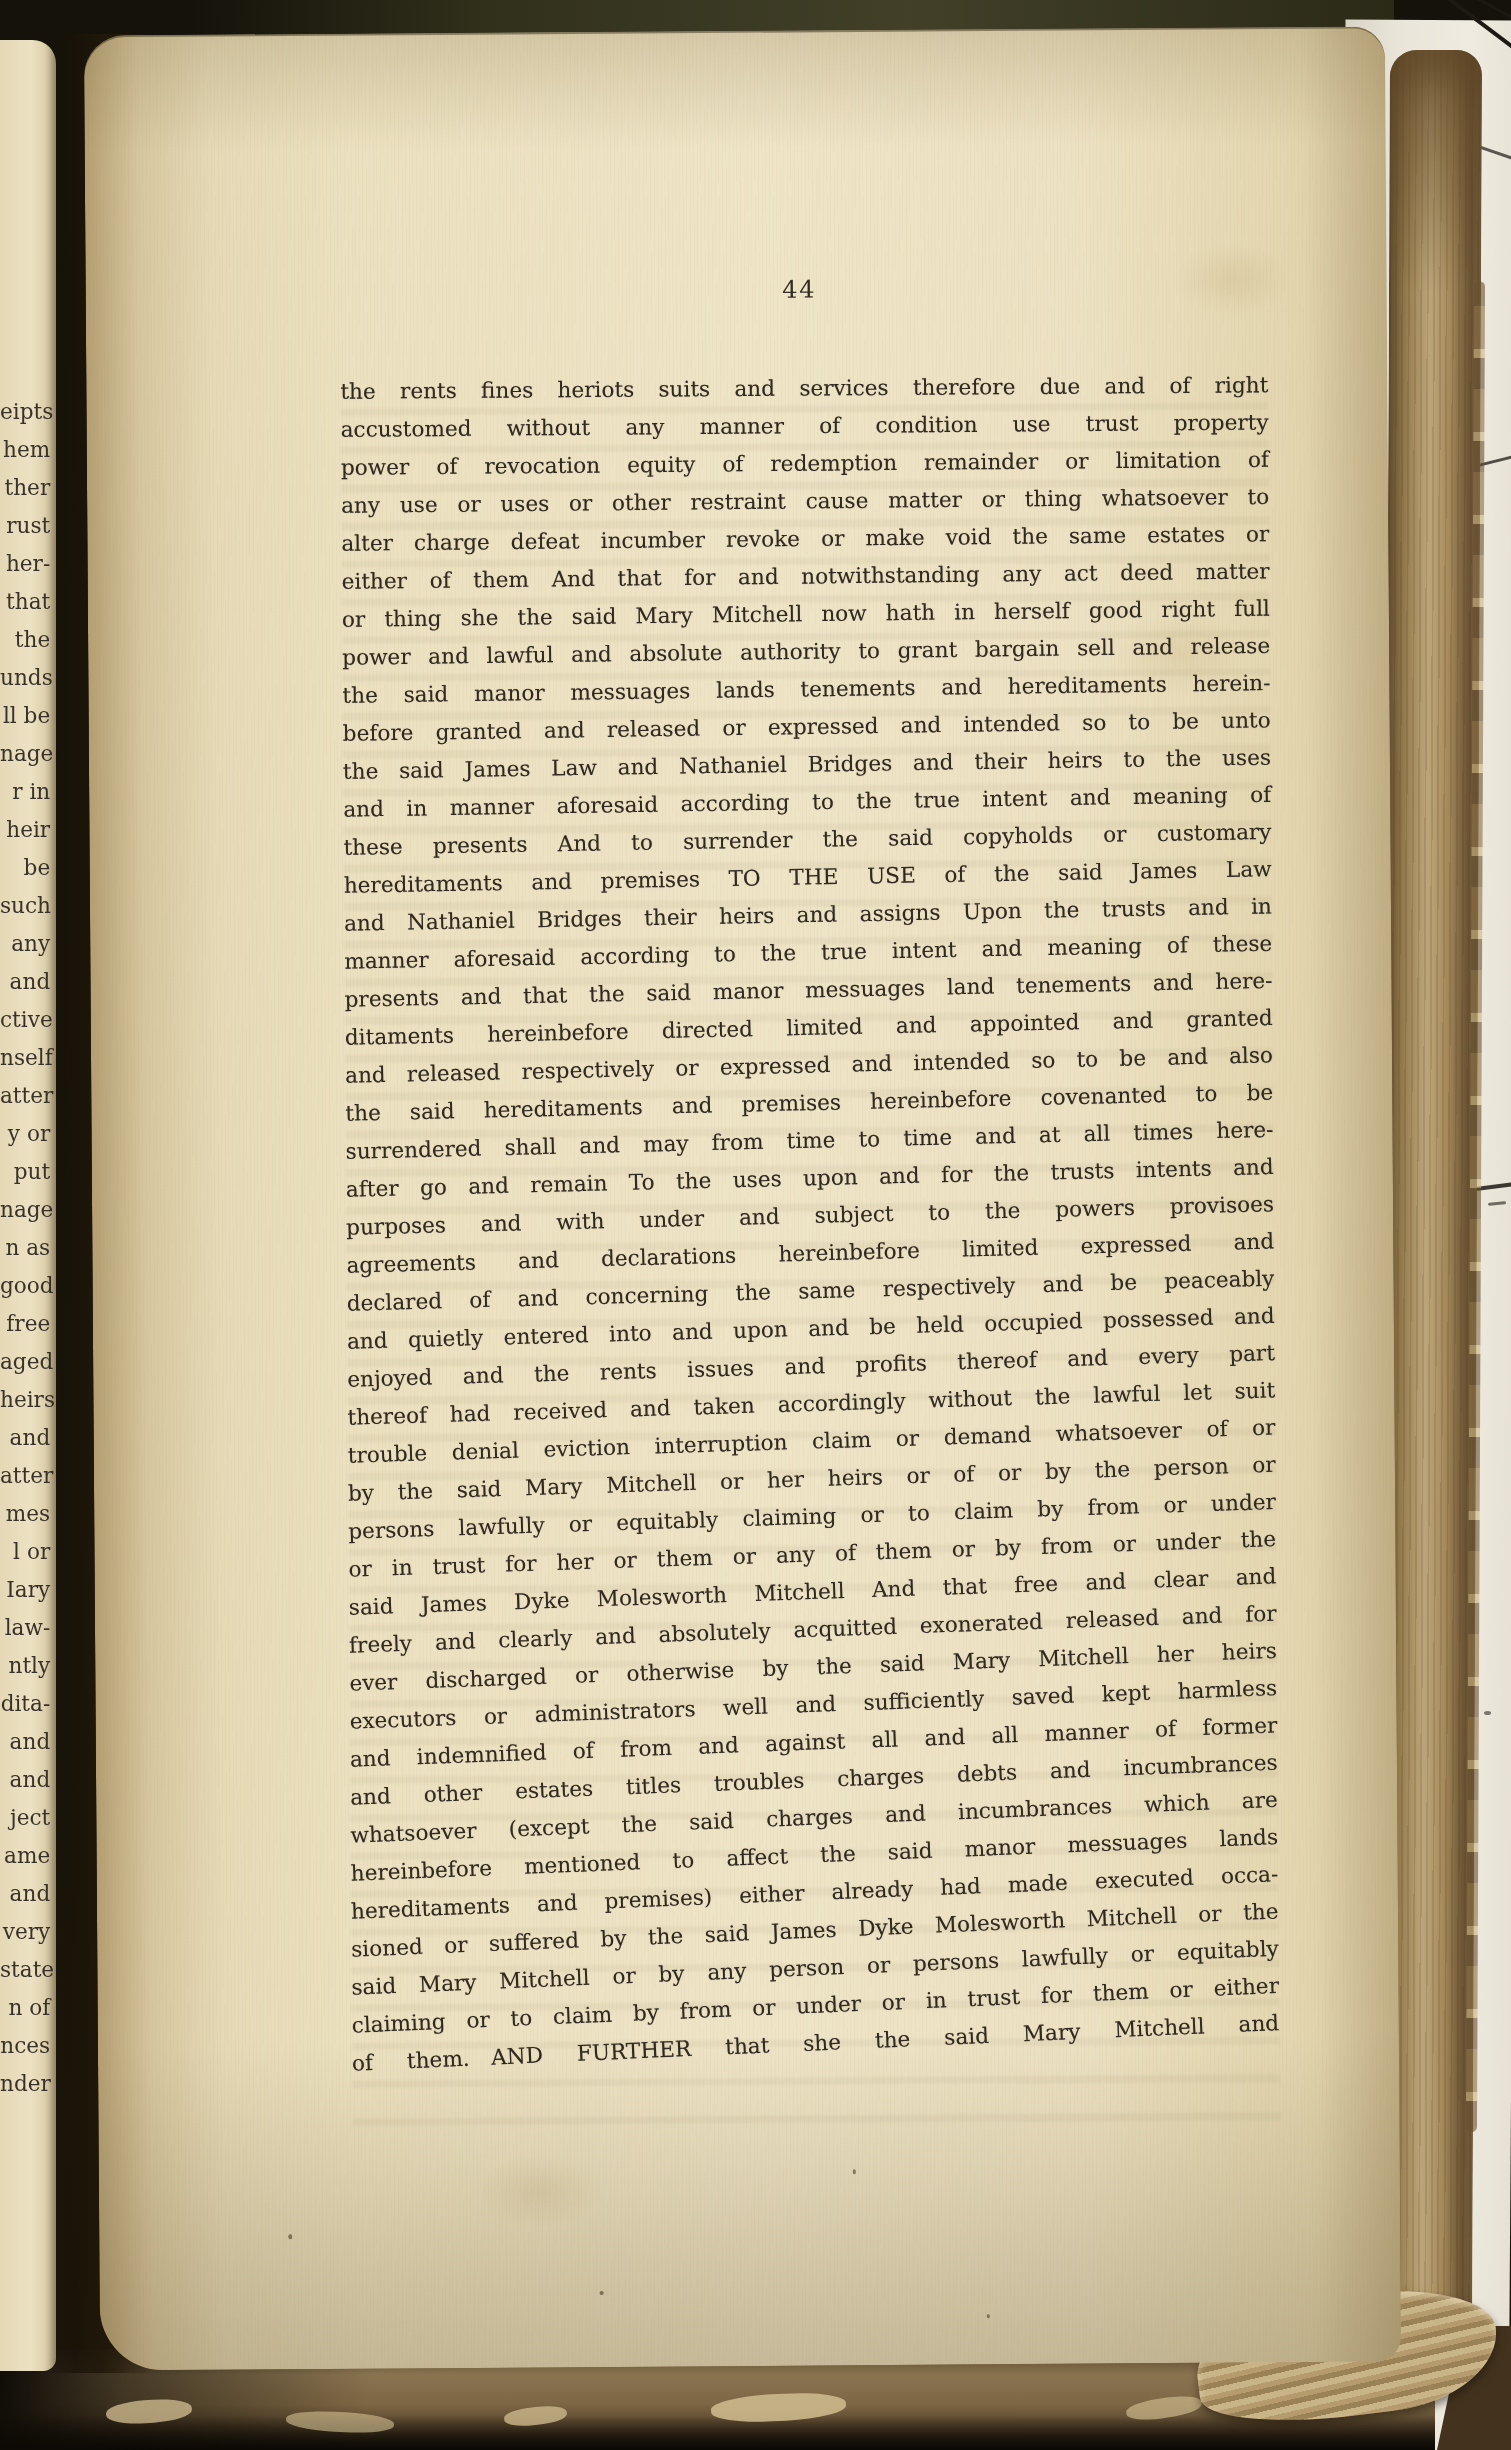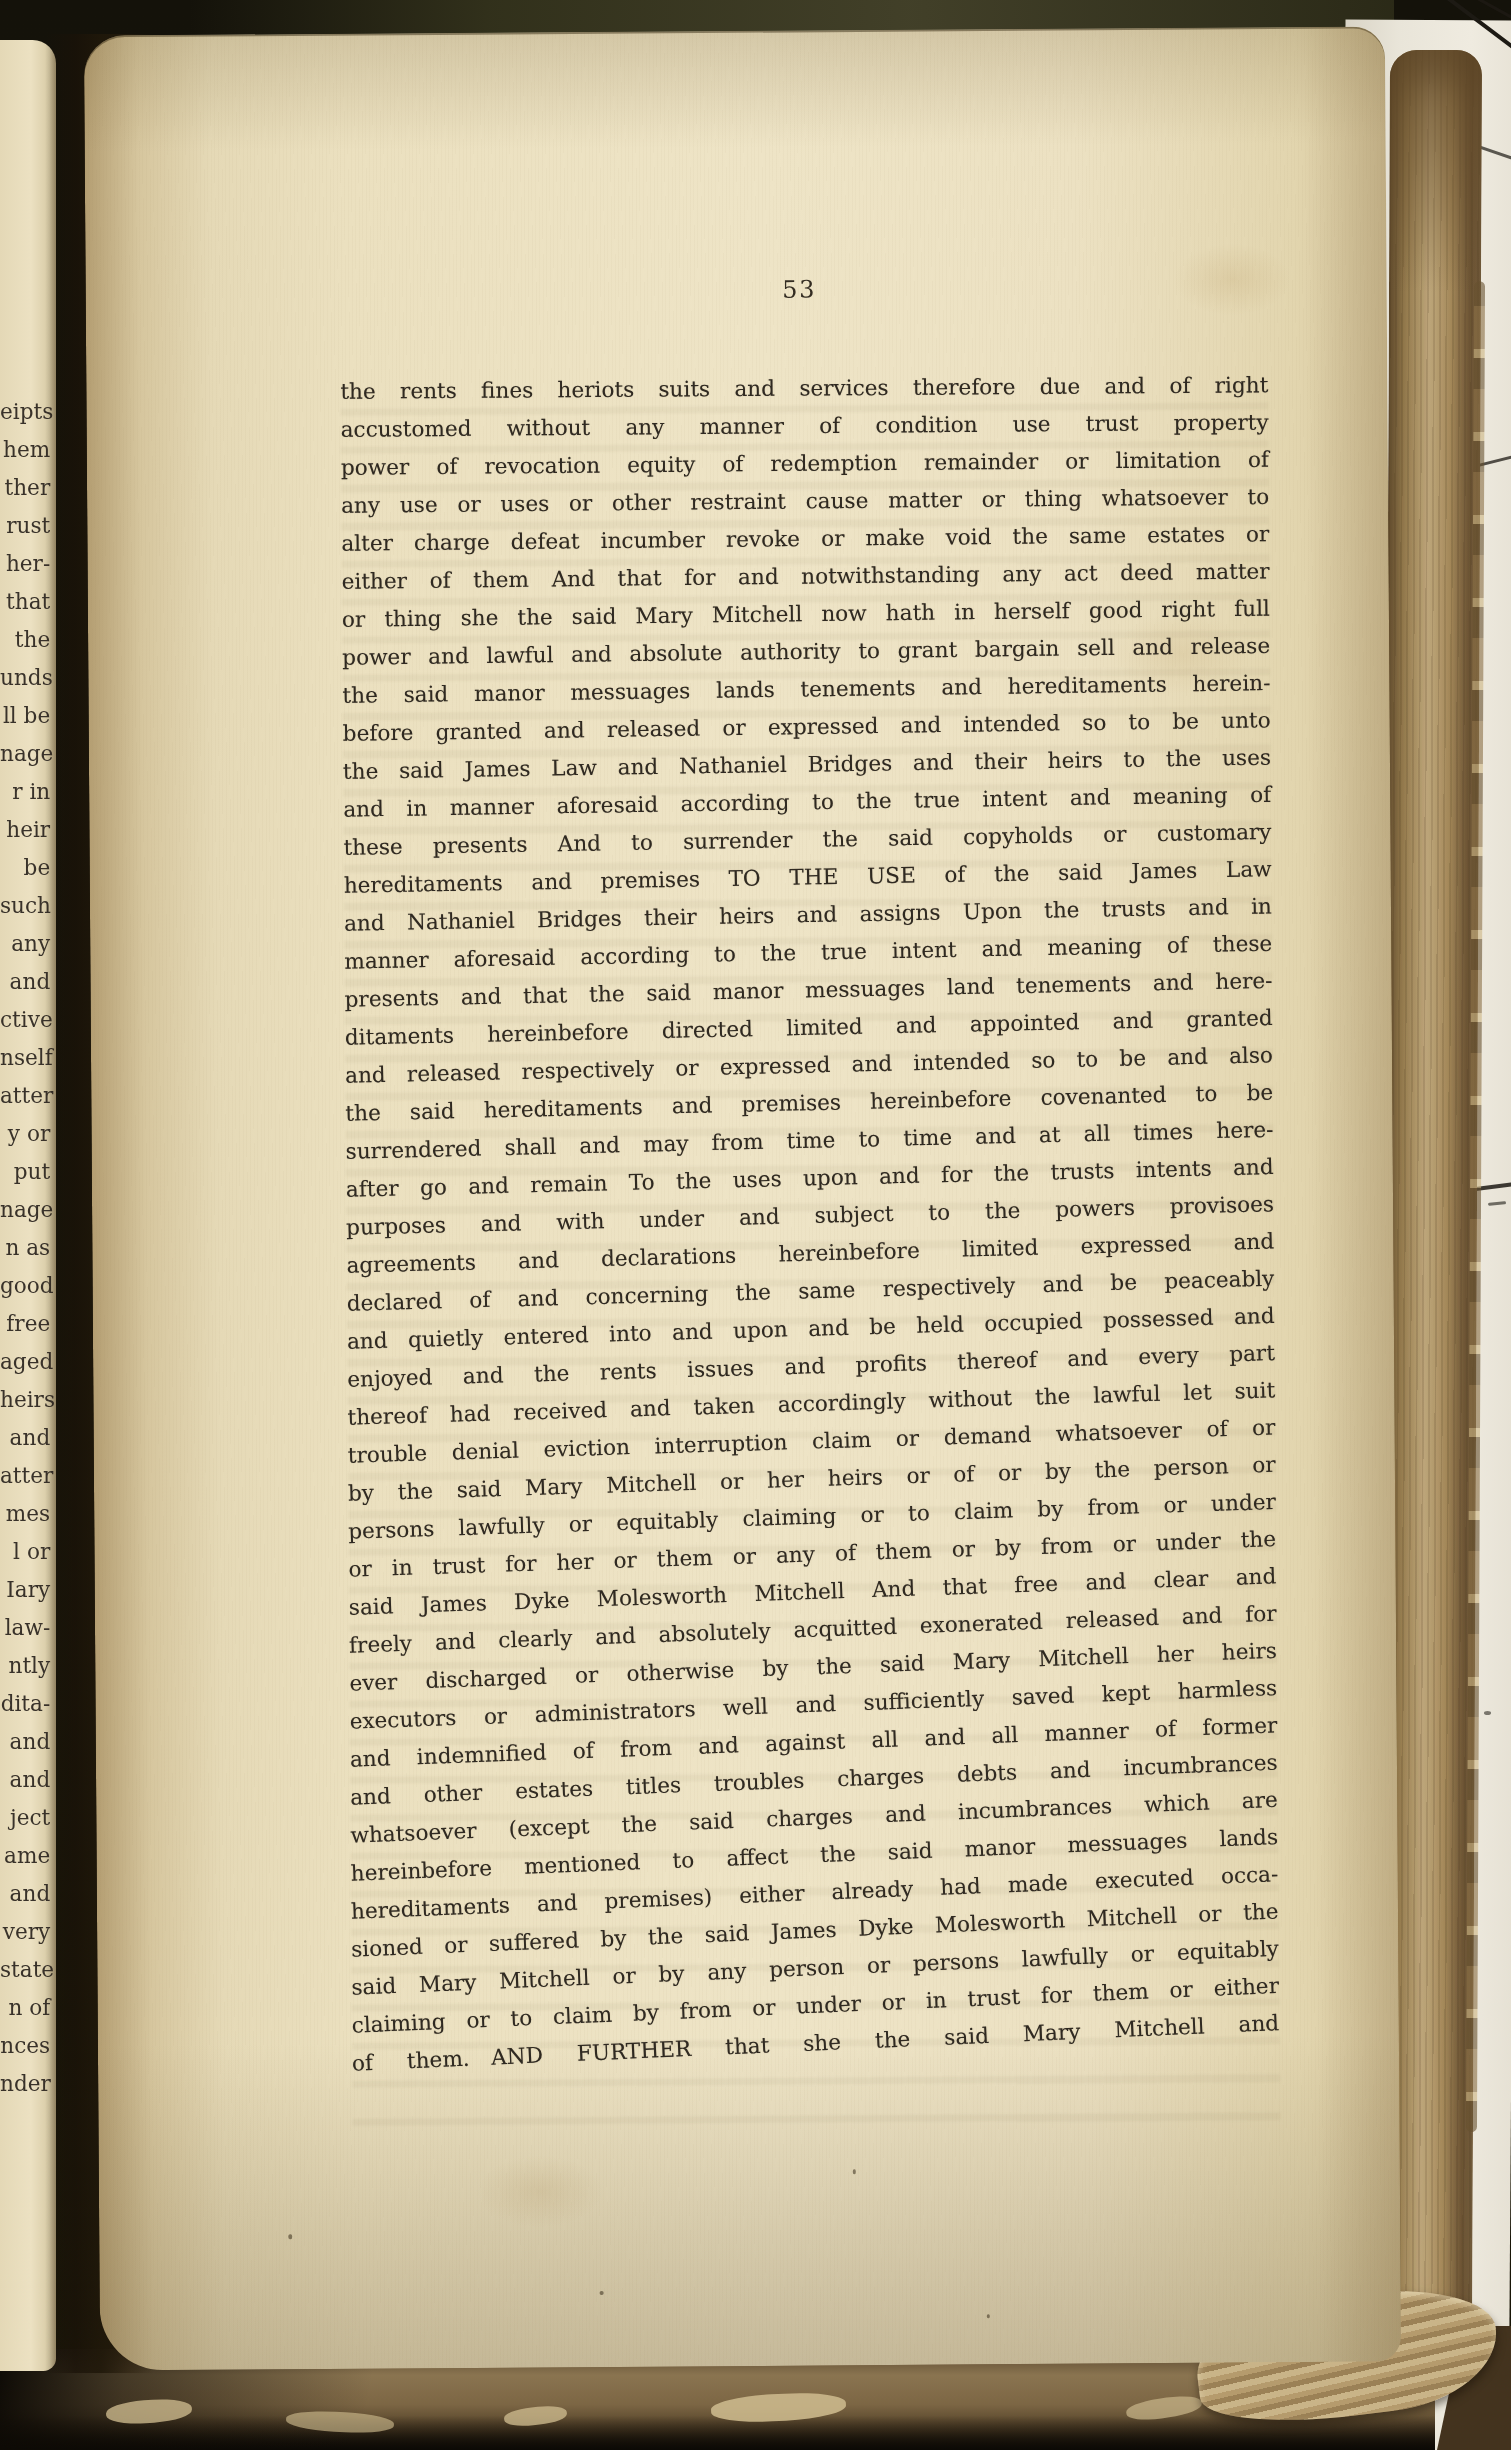--- a/index.html
+++ b/index.html
@@ -210,21 +210,21 @@
     <div class="right-shade"></div>
     <div class="stain st1"></div>
     <div class="stain st2"></div>
     <div class="stain st3"></div>
     <div class="speck sp1"></div>
     <div class="speck sp2"></div>
     <div class="speck sp3"></div>
     <div class="speck sp4"></div>
     <div class="speck sp5"></div>
 
-    <div class="page-number">53</div>
+    <div class="page-number">44</div>
 
     <div class="showthrough"></div>
 
     <div class="text-block">
       <div class="text-line" style="transform: rotate(0deg);">the rents fines heriots suits and services therefore due and of right</div>
         <div class="text-line" style="transform: rotate(-0.048deg);">accustomed without any manner of condition use trust property</div>
         <div class="text-line" style="transform: rotate(-0.096deg);">power of revocation equity of redemption remainder or limitation of</div>
         <div class="text-line" style="transform: rotate(-0.144deg);">any use or uses or other restraint cause matter or thing whatsoever to</div>
         <div class="text-line" style="transform: rotate(-0.192deg);">alter charge defeat incumber revoke or make void the same estates or</div>
         <div class="text-line" style="transform: rotate(-0.24deg);">either of them And that for and notwithstanding any act deed matter</div>

